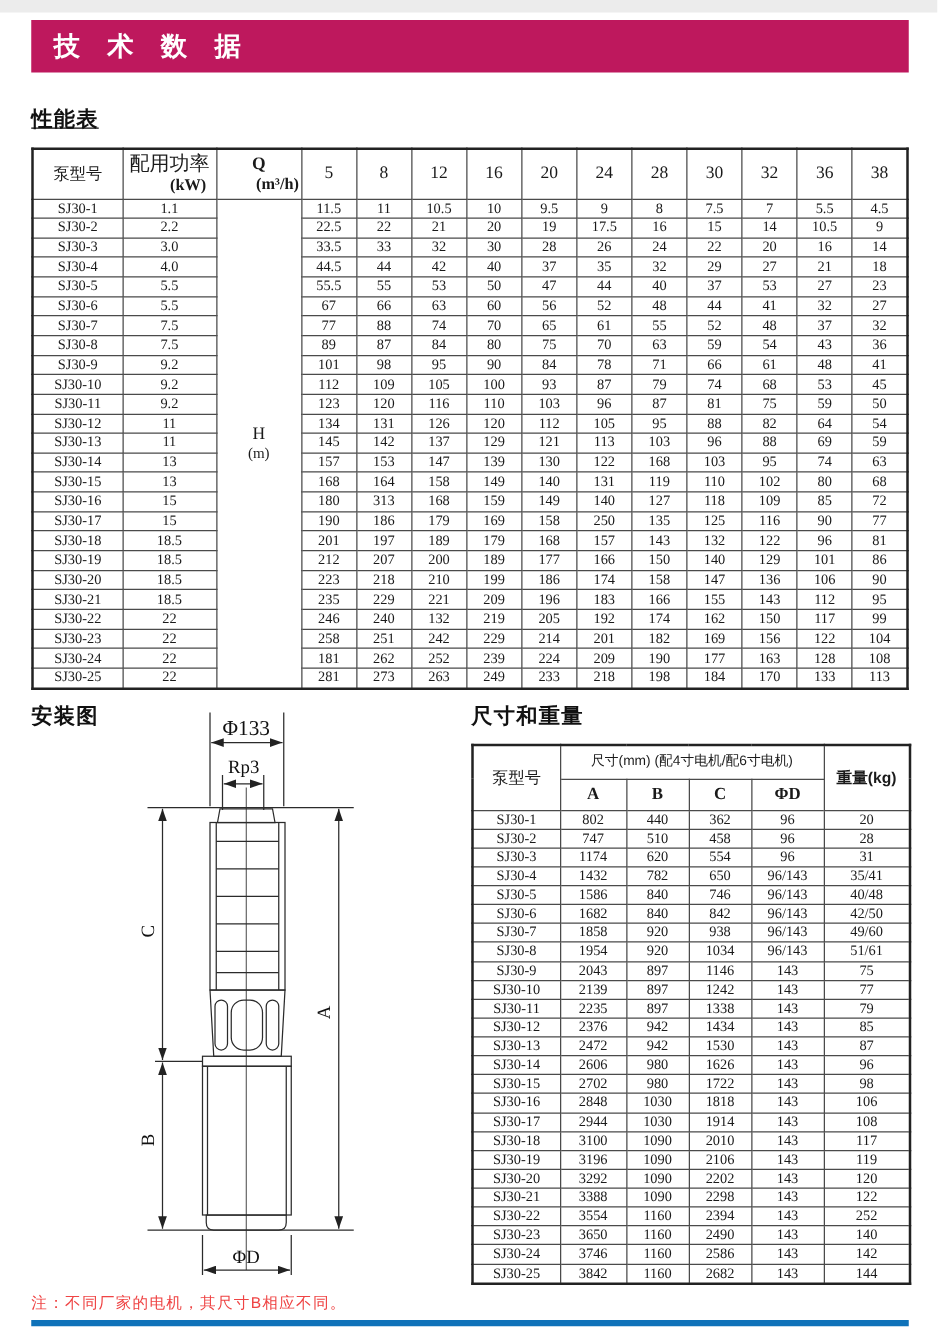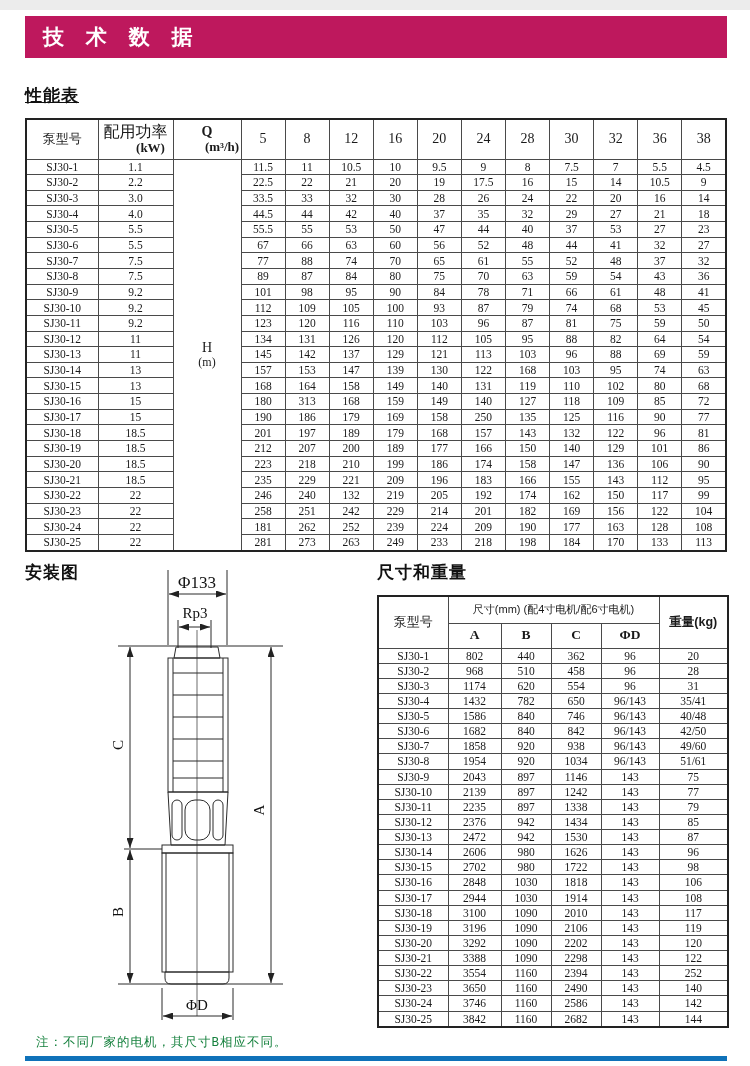--- a/index.html
+++ b/index.html
@@ -45,22 +45,22 @@
   }
   .dims th,.dims td{border:1px solid #4a4a4a;text-align:center;vertical-align:middle;padding:0;line-height:1.05;}
   .dims .hr1{height:27px;}
   .dims .hr2{height:25px;}
   .dims .cjk{font-family:"Liberation Sans",sans-serif;font-size:13px;font-weight:400;}
   .dims .size-h{font-family:"Liberation Sans",sans-serif;font-size:11px;font-weight:400;}
   .dims .weight-h{font-family:"Liberation Sans",sans-serif;font-size:12.5px;font-weight:700;}
   .dims .sub-h{font-size:13.5px;}
 
   .note{
-    position:absolute;left:36px;top:1034px;font-size:12.5px;color:#15803d;
-    font-family:Liberation Mono, monospace;letter-spacing:1px;
+    position:absolute;left:25px;top:1034px;font-size:12.5px;color:#ef4444;
+    font-family:Liberation Sans, sans-serif;letter-spacing:1px;
   }
   .bottom-rule{position:absolute;left:25px;top:1056px;width:702px;height:5px;}
 
   .diagram{position:absolute;left:95px;top:562px;}
   .diagram text{font-family:"Liberation Serif",serif;fill:#111;}
 </style>
 </head>
 <body>
 
 <div class="top-strip"></div>
@@ -576,21 +576,21 @@
       <tr>
         <td>SJ30-1</td>
         <td>802</td>
         <td>440</td>
         <td>362</td>
         <td>96</td>
         <td>20</td>
       </tr>
       <tr>
         <td>SJ30-2</td>
-        <td>968</td>
+        <td>747</td>
         <td>510</td>
         <td>458</td>
         <td>96</td>
         <td>28</td>
       </tr>
       <tr>
         <td>SJ30-3</td>
         <td>1174</td>
         <td>620</td>
         <td>554</td>

